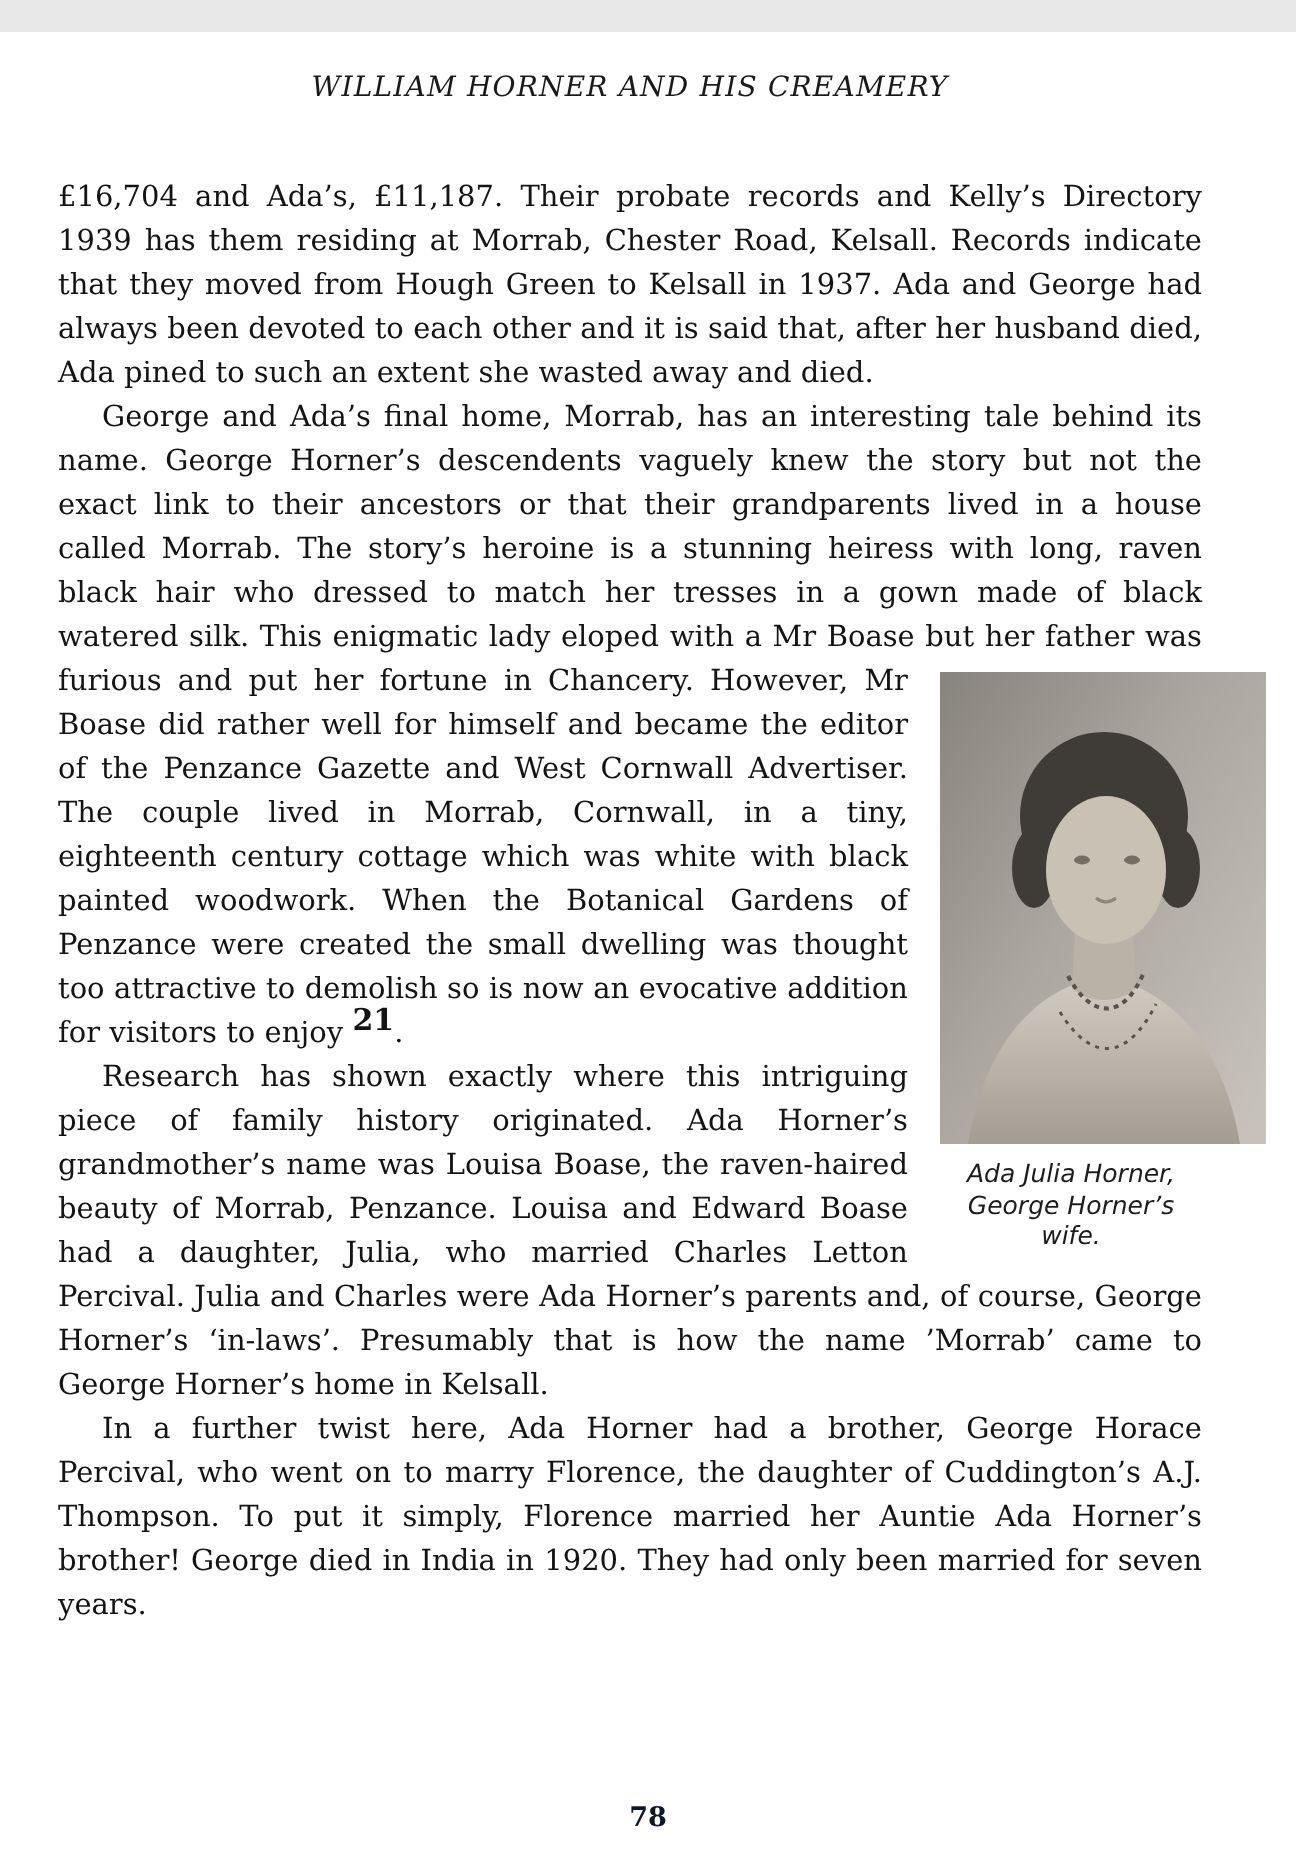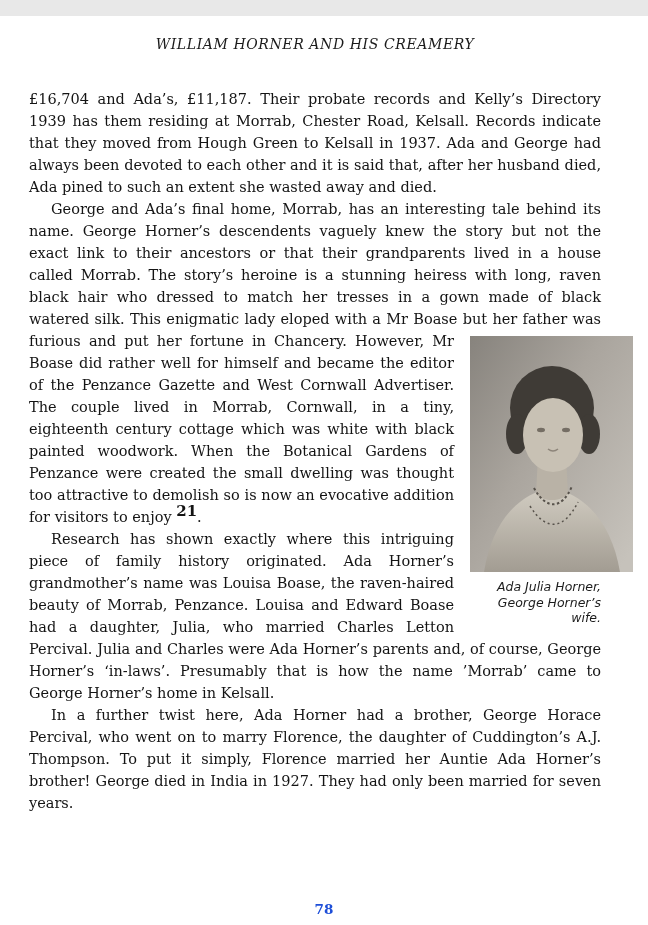--- a/index.html
+++ b/index.html
@@ -28,21 +28,21 @@
     line-height: 22px;
     text-align: justify;
   }
   .body-text p { margin: 0; }
   .body-text p.indent { text-indent: 22px; }
   .photo-figure {
     float: right;
     width: 131px;
     margin: 6px 0 6px 16px;
     text-indent: 0;
-    text-align: right;
+    text-align: center;
   }
   .portrait-photo {
     display: block;
     width: 163px;
     height: 236px;
   }
   .photo-caption {
     display: block;
     margin-top: 7px;
     font-family: "DejaVu Sans", sans-serif;
@@ -58,21 +58,21 @@
     vertical-align: super;
   }
   .page-number {
     position: absolute;
     left: 0;
     right: 0;
     bottom: 24px;
     text-align: center;
     font-weight: bold;
     font-size: 13.5px;
-    color: #1d4ed8;
+    color: #0f172a;
   }
 </style>
 </head>
 <body>
 
 <div class="page">
 
   <div class="running-header">WILLIAM HORNER AND HIS CREAMERY</div>
 
   <div class="body-text">
@@ -105,19 +105,19 @@
             <path d="M78 113 Q 83 117 88 113" stroke="#8d857a" stroke-width="1.5" fill="none"></path>
             <path d="M64 152 C 76 174 92 174 102 150" stroke="#57524b" stroke-width="2" fill="none" stroke-dasharray="2.5 2.5"></path>
             <path d="M60 170 C 76 196 94 194 108 166" stroke="#57524b" stroke-width="1.5" fill="none" stroke-dasharray="2 3"></path>
           </svg>
           <span class="photo-caption">Ada Julia Horner, George Horner’s wife.</span>
         </span><span>furious and put her fortune in Chancery. However, Mr Boase did rather well for himself and became the editor of the Penzance Gazette and West Cornwall Advertiser. The couple lived in Morrab, Cornwall, in a tiny, eighteenth century cottage which was white with black painted woodwork. When the Botanical Gardens of Penzance were created the small dwelling was thought too attractive to demolish so is now an evocative addition for visitors to enjoy </span><sup class="footnote-ref">21</sup><span>.</span>
     </p>
 
     <p class="indent">Research has shown exactly where this intriguing piece of family history originated. Ada Horner’s grandmother’s name was Louisa Boase, the raven-haired beauty of Morrab, Penzance. Louisa and Edward Boase had a daughter, Julia, who married Charles Letton Percival. Julia and Charles were Ada Horner’s parents and, of course, George Horner’s ‘in-laws’. Presumably that is how the name ’Morrab’ came to George Horner’s home in Kelsall.</p>
 
-    <p class="indent">In a further twist here, Ada Horner had a brother, George Horace Percival, who went on to marry Florence, the daughter of Cuddington’s A.J. Thompson. To put it simply, Florence married her Auntie Ada Horner’s brother! George died in India in 1927. They had only been married for seven years.</p>
+    <p class="indent">In a further twist here, Ada Horner had a brother, George Horace Percival, who went on to marry Florence, the daughter of Cuddington’s A.J. Thompson. To put it simply, Florence married her Auntie Ada Horner’s brother! George died in India in 1920. They had only been married for seven years.</p>
 
   </div>
 
   <div class="page-number">78</div>
 
 </div>
 
 </body></html>

